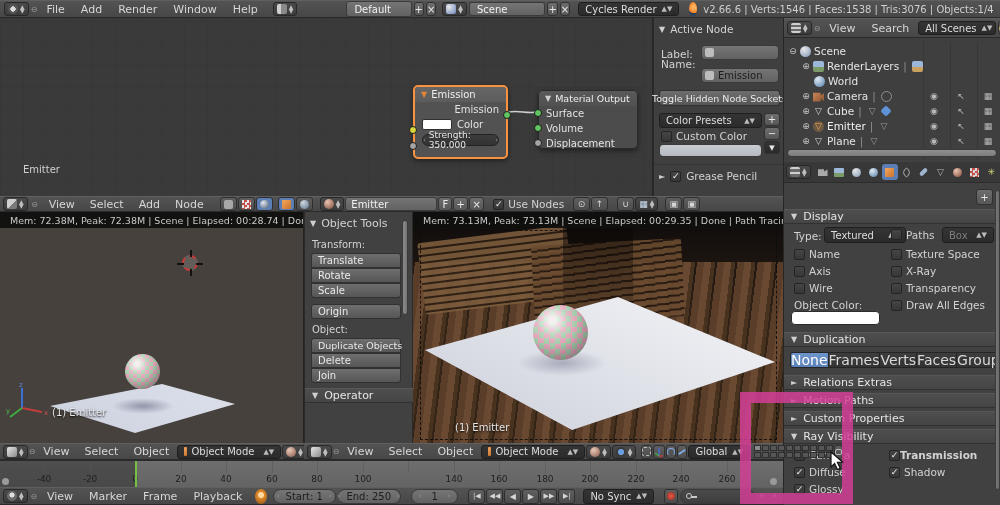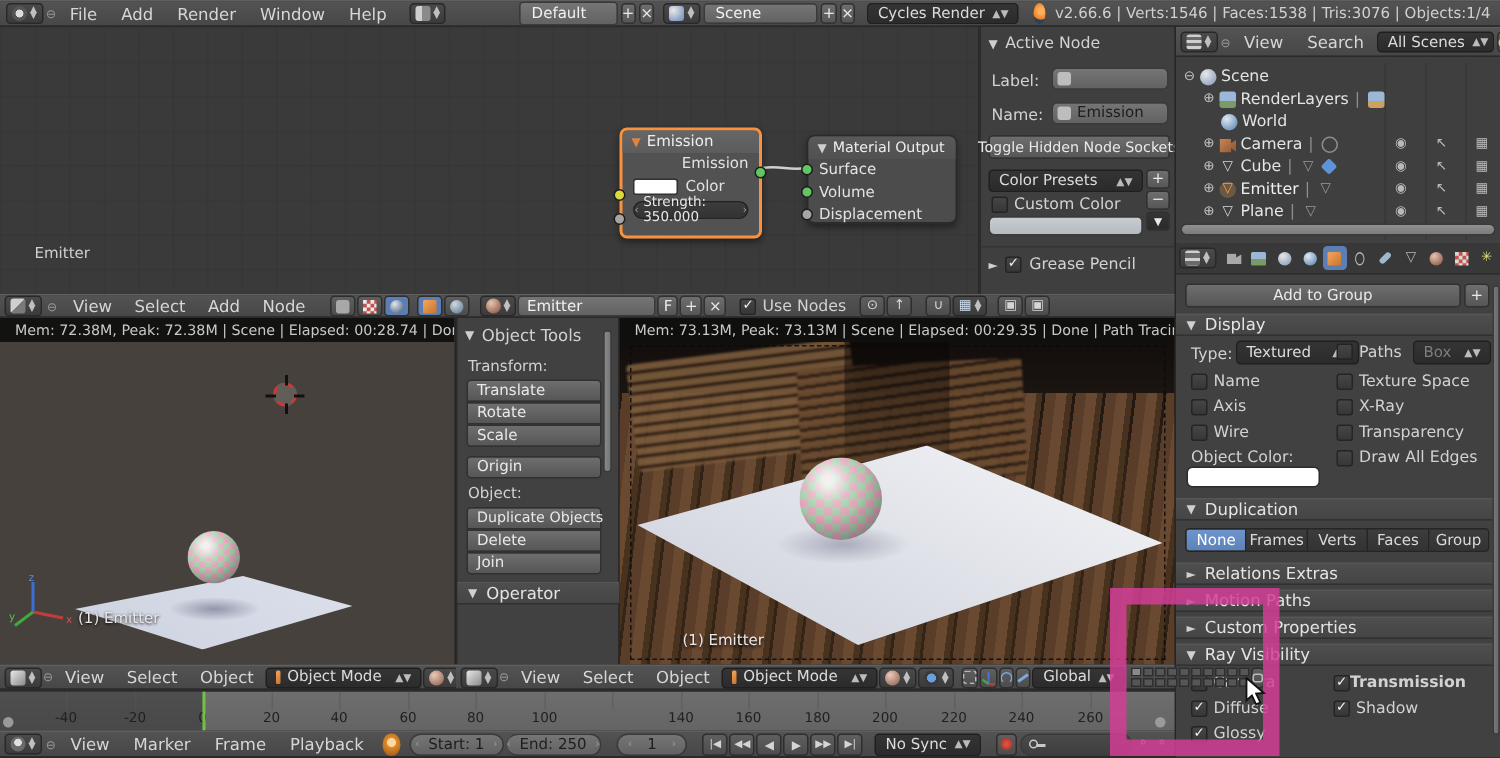--- a/index.html
+++ b/index.html
@@ -77,21 +77,21 @@
   .rsticn { position:absolute; width:14px; height:12px; color:#b9b9b9; font-size:9px; text-align:center; line-height:12px; }
 
   
   #props { left:783px; top:160px; width:217px; height:345px; background:#414141; border-left:1px solid #262626; }
   #ptabs { position:absolute; left:0; top:2px; width:217px; height:21px; background:#383838; border-bottom:1px solid #2c2c2c;
            display:flex; align-items:center; gap:1px; padding:0 2px; }
   .ptab { width:16px; height:16px; border-radius:3px; display:inline-flex; align-items:center; justify-content:center; }
   .ptab.on { background:#5b7fb5; }
   .seg { position:absolute; display:flex; }
   .seg .sbtn { flex:1; height:16px; background:linear-gradient(#3d3d3d,#333); border:1px solid #252525;
-               border-left-width:0; color:#d9d9d9; font-size:10px; display:flex; align-items:center; justify-content:center; }
+               border-left-width:0; color:#d9d9d9; font-size:14px; display:flex; align-items:center; justify-content:center; }
   .seg .sbtn:first-child { border-left-width:1px; border-radius:3px 0 0 3px; }
   .seg .sbtn:last-child { border-radius:0 3px 3px 0; }
   .seg .sbtn.on { background:linear-gradient(#6d95cc,#5c82b9); color:#fff; }
 
   
   #vpl { left:0; top:212px; width:304px; height:231px; background:#46413c; border-right:1px solid #242424; overflow:hidden;}
   #vpr { left:413px; top:212px; width:370px; height:231px; overflow:hidden; background:#241c16; }
   .vstat { position:absolute; left:0; top:0; right:0; height:16px; background:rgba(14,14,14,.92);
            color:#c9c9c9; font-size:9.5px; display:flex; align-items:center; padding-left:10px; white-space:nowrap; overflow:hidden;}
   .vlabel { position:absolute; color:#e8e8e8; font-size:10px; text-shadow:0 1px 2px #000; }
@@ -214,21 +214,21 @@
 
 <div id="npanel" class="abs">
   <div class="abs flex" style="left:5px;top:5px;gap:5px;">
     <span class="tri">▼</span>
     <span class="lbl">Active Node</span>
   </div>
   <span class="lbl abs" style="left:7px;top:30px;">Label:</span>
   <span class="pill abs" style="left:47px;top:27px;width:78px;height:15px;border-radius:4px;justify-content:flex-start;padding-left:3px;gap:4px;">
       <span class="g" style="width:9px;height:9px;background:#bdbdbd;border-radius:2px;"></span>
     </span>
-  <span class="lbl abs" style="left:7px;top:40px;margin-top:13px;">Name:</span>
+  <span class="lbl abs" style="left:7px;top:40px;">Name:</span>
   <span class="pill abs" style="left:47px;top:50px;width:78px;height:15px;border-radius:4px;justify-content:flex-start;padding-left:3px;gap:4px;">
       <span class="g" style="width:9px;height:9px;background:#bdbdbd;border-radius:2px;"></span>
       <span style="color:#1d1d1d;">Emission</span>
     </span>
   <span class="btn abs" style="left:5px;top:72px;width:121px;height:16px;font-size:9.5px;">Toggle Hidden Node Sockets</span>
   <span class="dd abs" style="left:5px;top:95px;width:103px;height:15px;">
       <span>Color Presets</span>
       <span class="dda">▲▼</span>
     </span>
   <span class="btn abs" style="left:110px;top:95px;width:16px;height:13px;">+</span>
@@ -411,21 +411,20 @@
         <span class="g" style="width:9px;height:9px;border-radius:50%;background:radial-gradient(circle at 35% 30%,#e8c2b0,#7e4a3a);"></span>
       </span>
     <span class="ptab">
         <span class="g" style="width:9px;height:9px;background:repeating-conic-gradient(#c5524a 0 25%,#d8d8d8 0 50%);background-size:5px 5px;"></span>
       </span>
     <span class="ptab">
         <span class="g" style="color:#d8d87a;font-size:9px;">✳</span>
       </span>
   </div>
 
-  <span class="btn abs" style="left:6px;top:29px;width:184px;height:16px;">Add to Group</span>
   <span class="btn abs" style="left:192px;top:29px;width:17px;height:16px;">+</span>
 
   <div class="phdr abs" style="left:0;top:49px;width:217px;height:15px;">
     <span class="tri">▼</span>
     <span>Display</span>
   </div>
   <span class="lbl abs" style="left:10px;top:70px;">Type:</span>
   <span class="dd abs" style="left:40px;top:67px;width:82px;height:16px;">
       <span>Textured</span>
       <span class="dda">▲▼</span>

